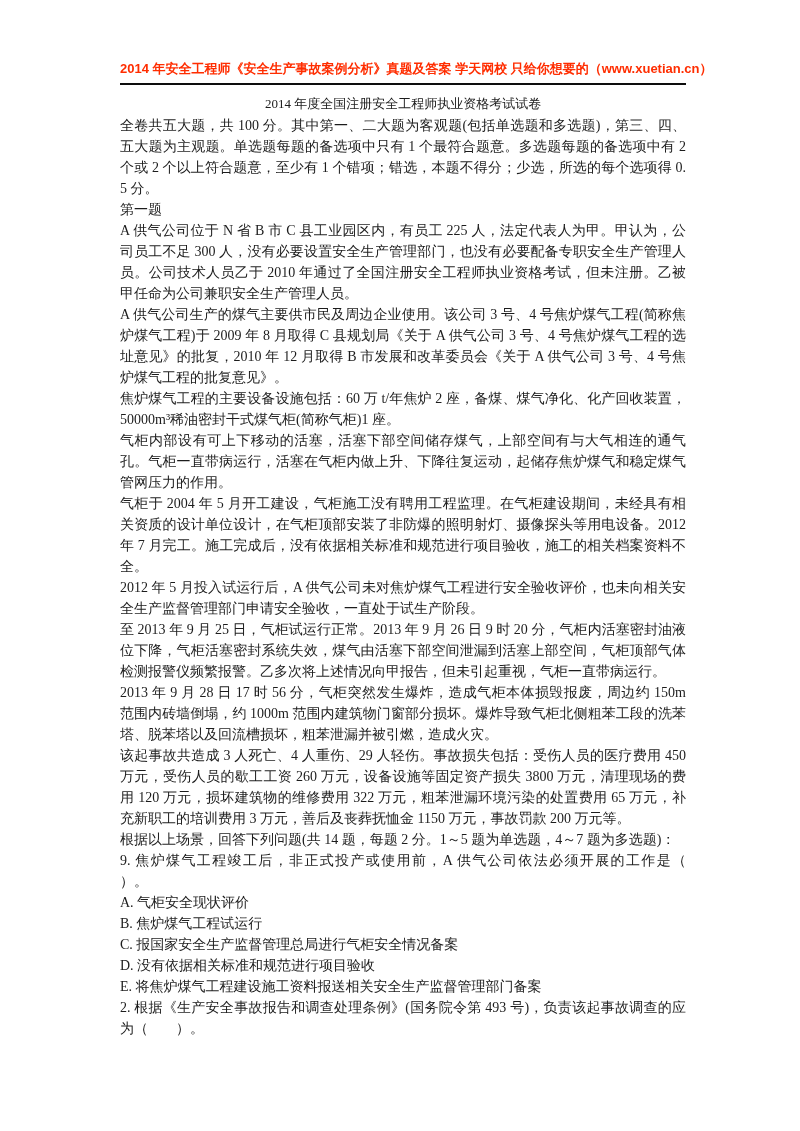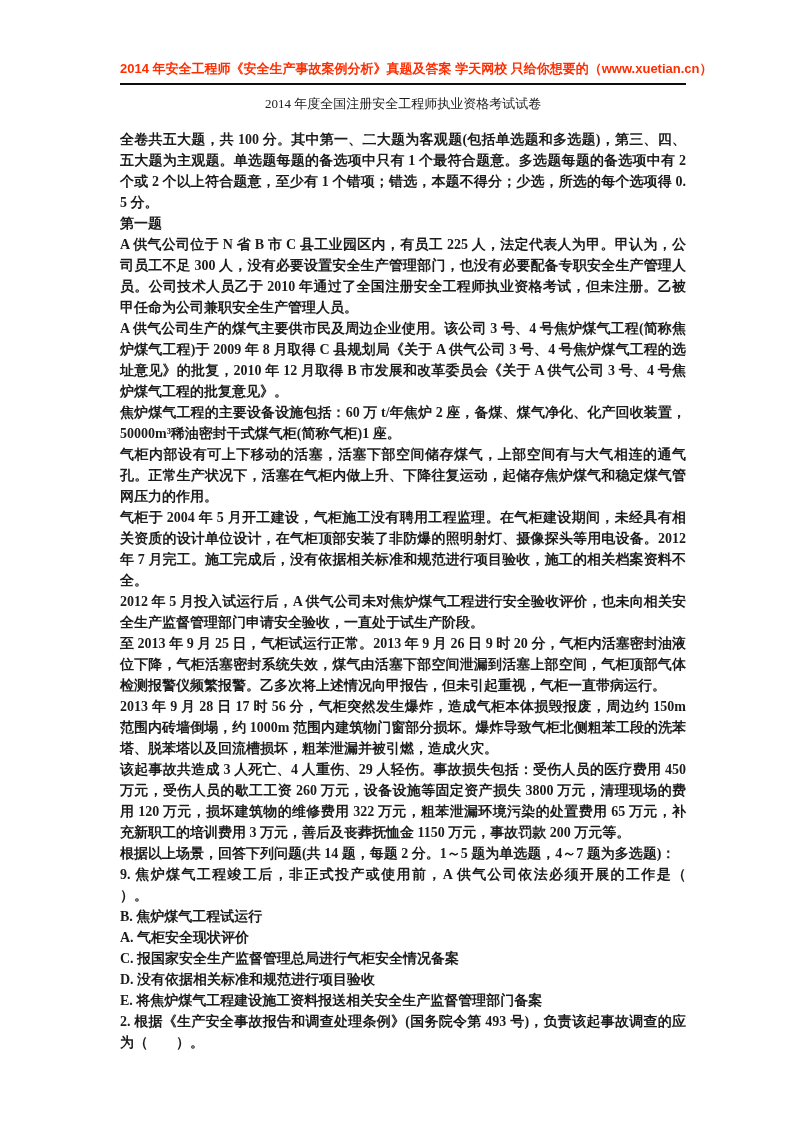--- a/index.html
+++ b/index.html
@@ -42,22 +42,21 @@
     height: 0;
   }
   .doc-title {
     margin-top: 8px;
     text-align: center;
     font-size: 13px;
     line-height: 22px;
     font-weight: normal;
   }
   .body-text {
-    margin-top: 14px;
-    font-weight: bold;
+    margin-top: 0;
   }
   .par {
     margin: 0;
     font-size: 14px;
     line-height: 21px;
     text-align: justify;
     text-justify: inter-ideograph;
     word-break: break-all;
   }
 </style>
@@ -77,32 +76,32 @@
 
     <div class="body-text">
 
       <p class="par">全卷共五大题，共 100 分。其中第一、二大题为客观题(包括单选题和多选题)，第三、四、五大题为主观题。单选题每题的备选项中只有 1 个最符合题意。多选题每题的备选项中有 2 个或 2 个以上符合题意，至少有 1 个错项；错选，本题不得分；少选，所选的每个选项得 0.5 分。</p>
 
       <p class="par">第一题</p>
 
       <p class="par">A 供气公司位于 N 省 B 市 C 县工业园区内，有员工 225 人，法定代表人为甲。甲认为，公司员工不足 300 人，没有必要设置安全生产管理部门，也没有必要配备专职安全生产管理人员。公司技术人员乙于 2010 年通过了全国注册安全工程师执业资格考试，但未注册。乙被甲任命为公司兼职安全生产管理人员。</p>
       <p class="par">A 供气公司生产的煤气主要供市民及周边企业使用。该公司 3 号、4 号焦炉煤气工程(简称焦炉煤气工程)于 2009 年 8 月取得 C 县规划局《关于 A 供气公司 3 号、4 号焦炉煤气工程的选址意见》的批复，2010 年 12 月取得 B 市发展和改革委员会《关于 A 供气公司 3 号、4 号焦炉煤气工程的批复意见》。</p>
       <p class="par">焦炉煤气工程的主要设备设施包括：60 万 t/年焦炉 2 座，备煤、煤气净化、化产回收装置，50000m³稀油密封干式煤气柜(简称气柜)1 座。</p>
-      <p class="par">气柜内部设有可上下移动的活塞，活塞下部空间储存煤气，上部空间有与大气相连的通气孔。正常生产状况下，活塞在气柜内做上升、下降往复运动，起储存焦炉煤气和稳定煤气管网压力的作用。</p>
+      <p class="par">气柜内部设有可上下移动的活塞，活塞下部空间储存煤气，上部空间有与大气相连的通气孔。气柜一直带病运行，活塞在气柜内做上升、下降往复运动，起储存焦炉煤气和稳定煤气管网压力的作用。</p>
       <p class="par">气柜于 2004 年 5 月开工建设，气柜施工没有聘用工程监理。在气柜建设期间，未经具有相关资质的设计单位设计，在气柜顶部安装了非防爆的照明射灯、摄像探头等用电设备。2012 年 7 月完工。施工完成后，没有依据相关标准和规范进行项目验收，施工的相关档案资料不全。</p>
       <p class="par">2012 年 5 月投入试运行后，A 供气公司未对焦炉煤气工程进行安全验收评价，也未向相关安全生产监督管理部门申请安全验收，一直处于试生产阶段。</p>
       <p class="par">至 2013 年 9 月 25 日，气柜试运行正常。2013 年 9 月 26 日 9 时 20 分，气柜内活塞密封油液位下降，气柜活塞密封系统失效，煤气由活塞下部空间泄漏到活塞上部空间，气柜顶部气体检测报警仪频繁报警。乙多次将上述情况向甲报告，但未引起重视，气柜一直带病运行。</p>
       <p class="par">2013 年 9 月 28 日 17 时 56 分，气柜突然发生爆炸，造成气柜本体损毁报废，周边约 150m 范围内砖墙倒塌，约 1000m 范围内建筑物门窗部分损坏。爆炸导致气柜北侧粗苯工段的洗苯塔、脱苯塔以及回流槽损坏，粗苯泄漏并被引燃，造成火灾。</p>
       <p class="par">该起事故共造成 3 人死亡、4 人重伤、29 人轻伤。事故损失包括：受伤人员的医疗费用 450 万元，受伤人员的歇工工资 260 万元，设备设施等固定资产损失 3800 万元，清理现场的费用 120 万元，损坏建筑物的维修费用 322 万元，粗苯泄漏环境污染的处置费用 65 万元，补充新职工的培训费用 3 万元，善后及丧葬抚恤金 1150 万元，事故罚款 200 万元等。</p>
 
       <p class="par">根据以上场景，回答下列问题(共 14 题，每题 2 分。1～5 题为单选题，4～7 题为多选题)：</p>
 
       <p class="par">9. 焦炉煤气工程竣工后，非正式投产或使用前，A 供气公司依法必须开展的工作是（　　）。</p>
+      <p class="par">A. 气柜安全现状评价</p>
       <p class="par">B. 焦炉煤气工程试运行</p>
-      <p class="par">A. 气柜安全现状评价</p>
       <p class="par">C. 报国家安全生产监督管理总局进行气柜安全情况备案</p>
       <p class="par">D. 没有依据相关标准和规范进行项目验收</p>
       <p class="par">E. 将焦炉煤气工程建设施工资料报送相关安全生产监督管理部门备案</p>
 
       <p class="par">2. 根据《生产安全事故报告和调查处理条例》(国务院令第 493 号)，负责该起事故调查的应为（　　）。</p>
 
     </div>
   </div>
 </div>
 

